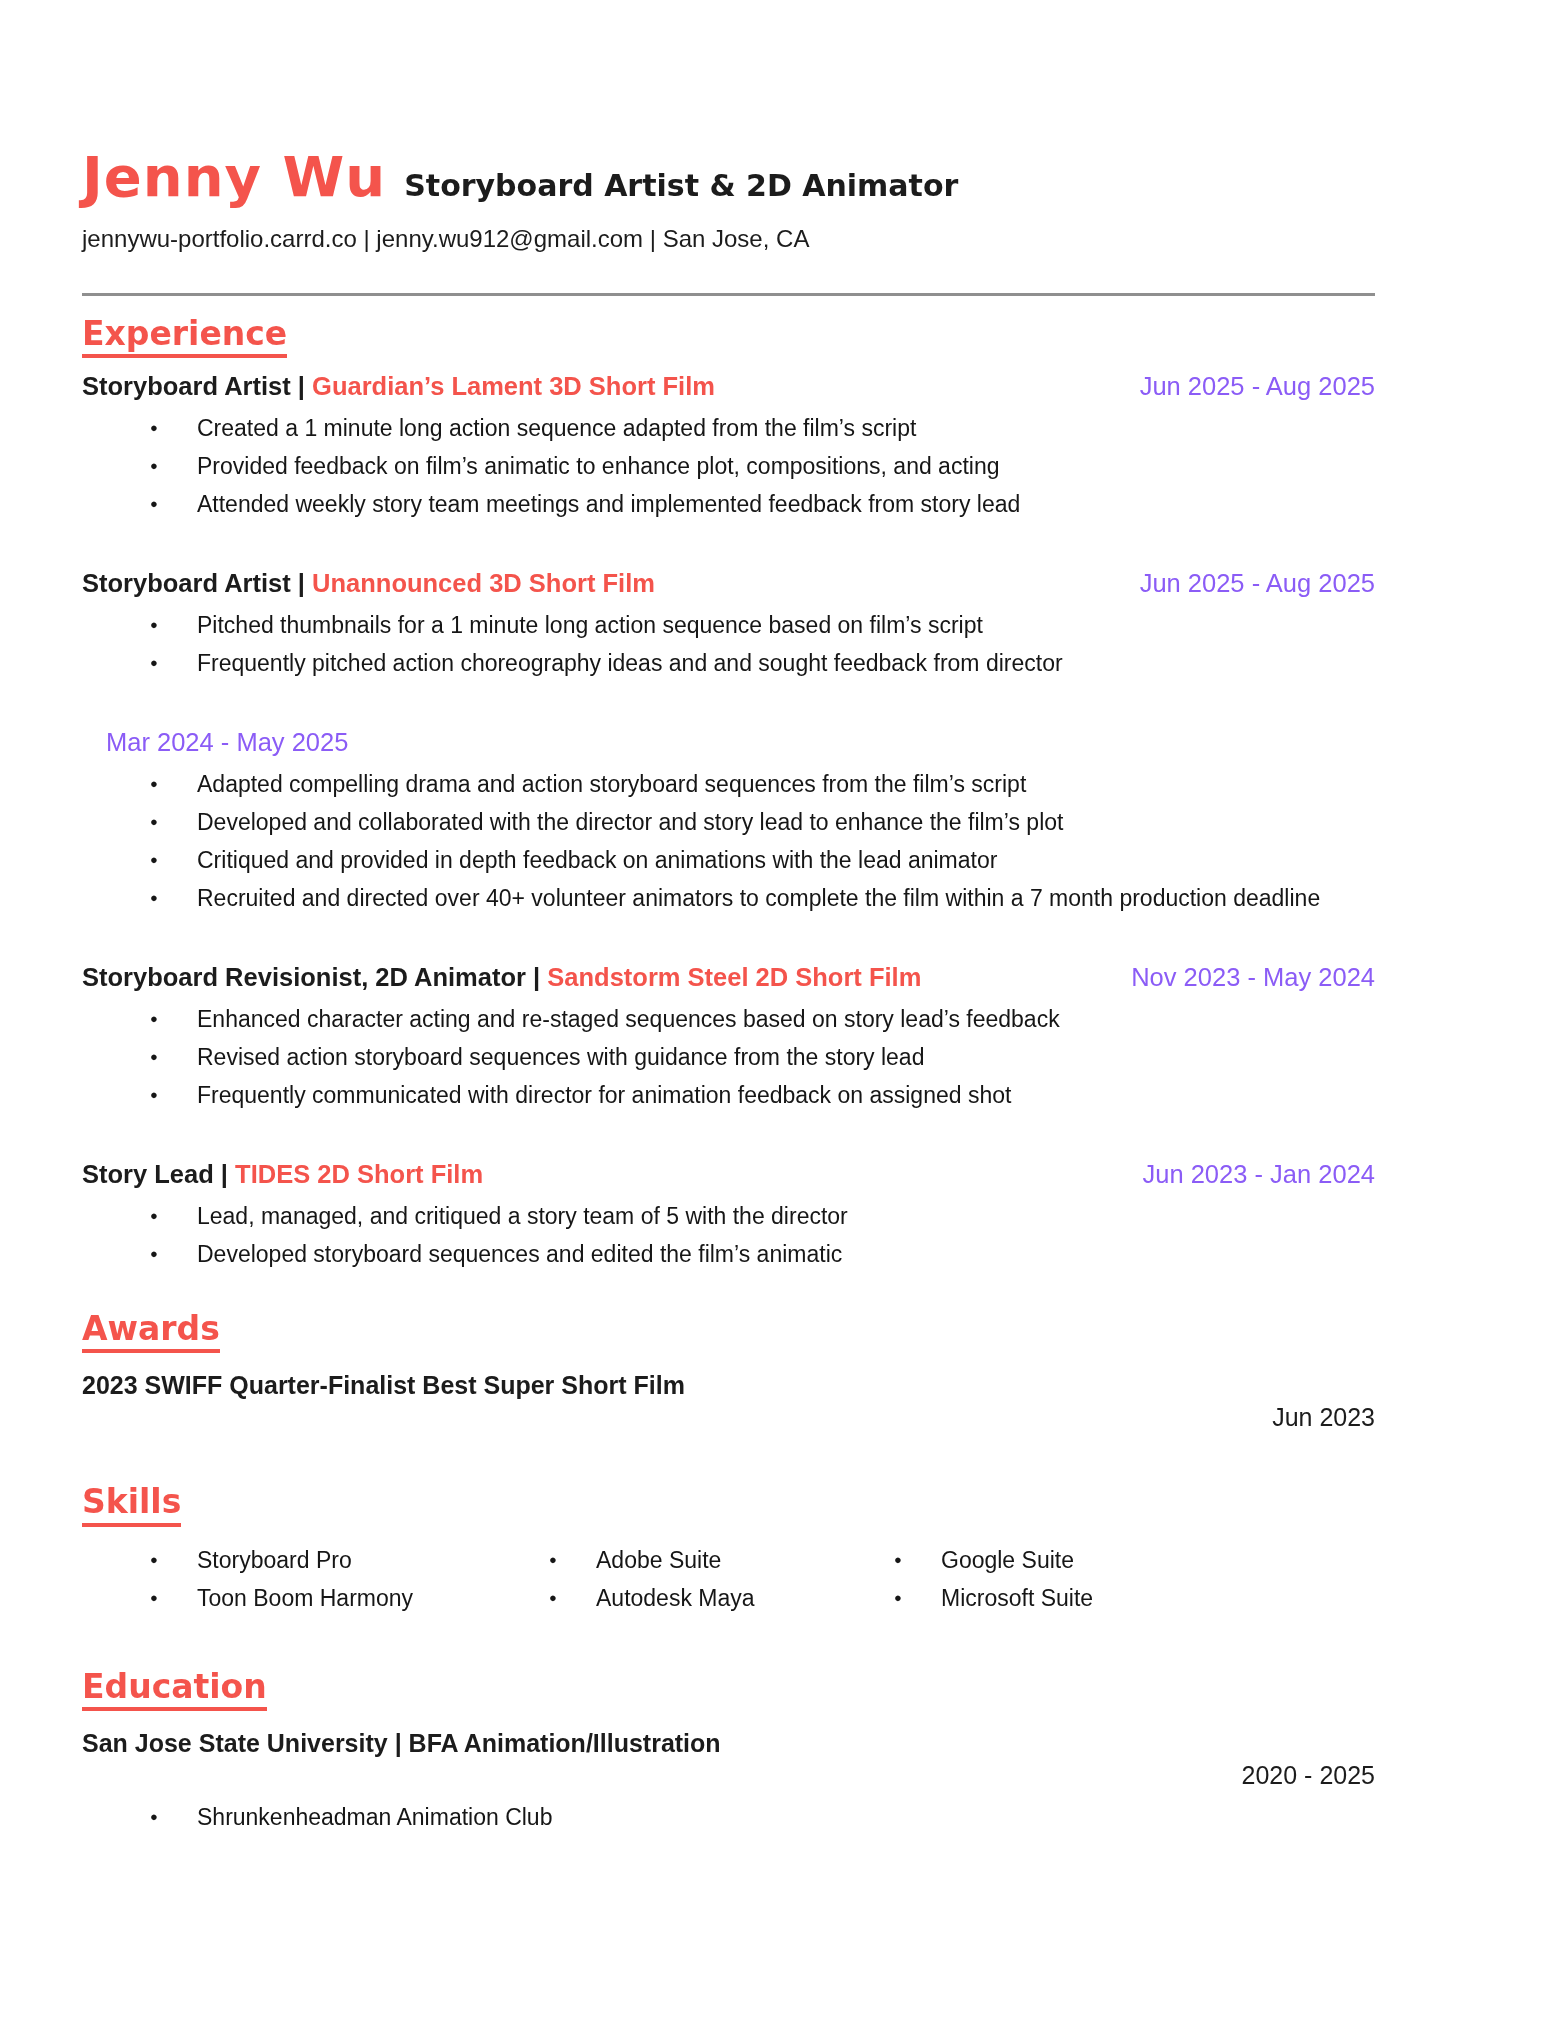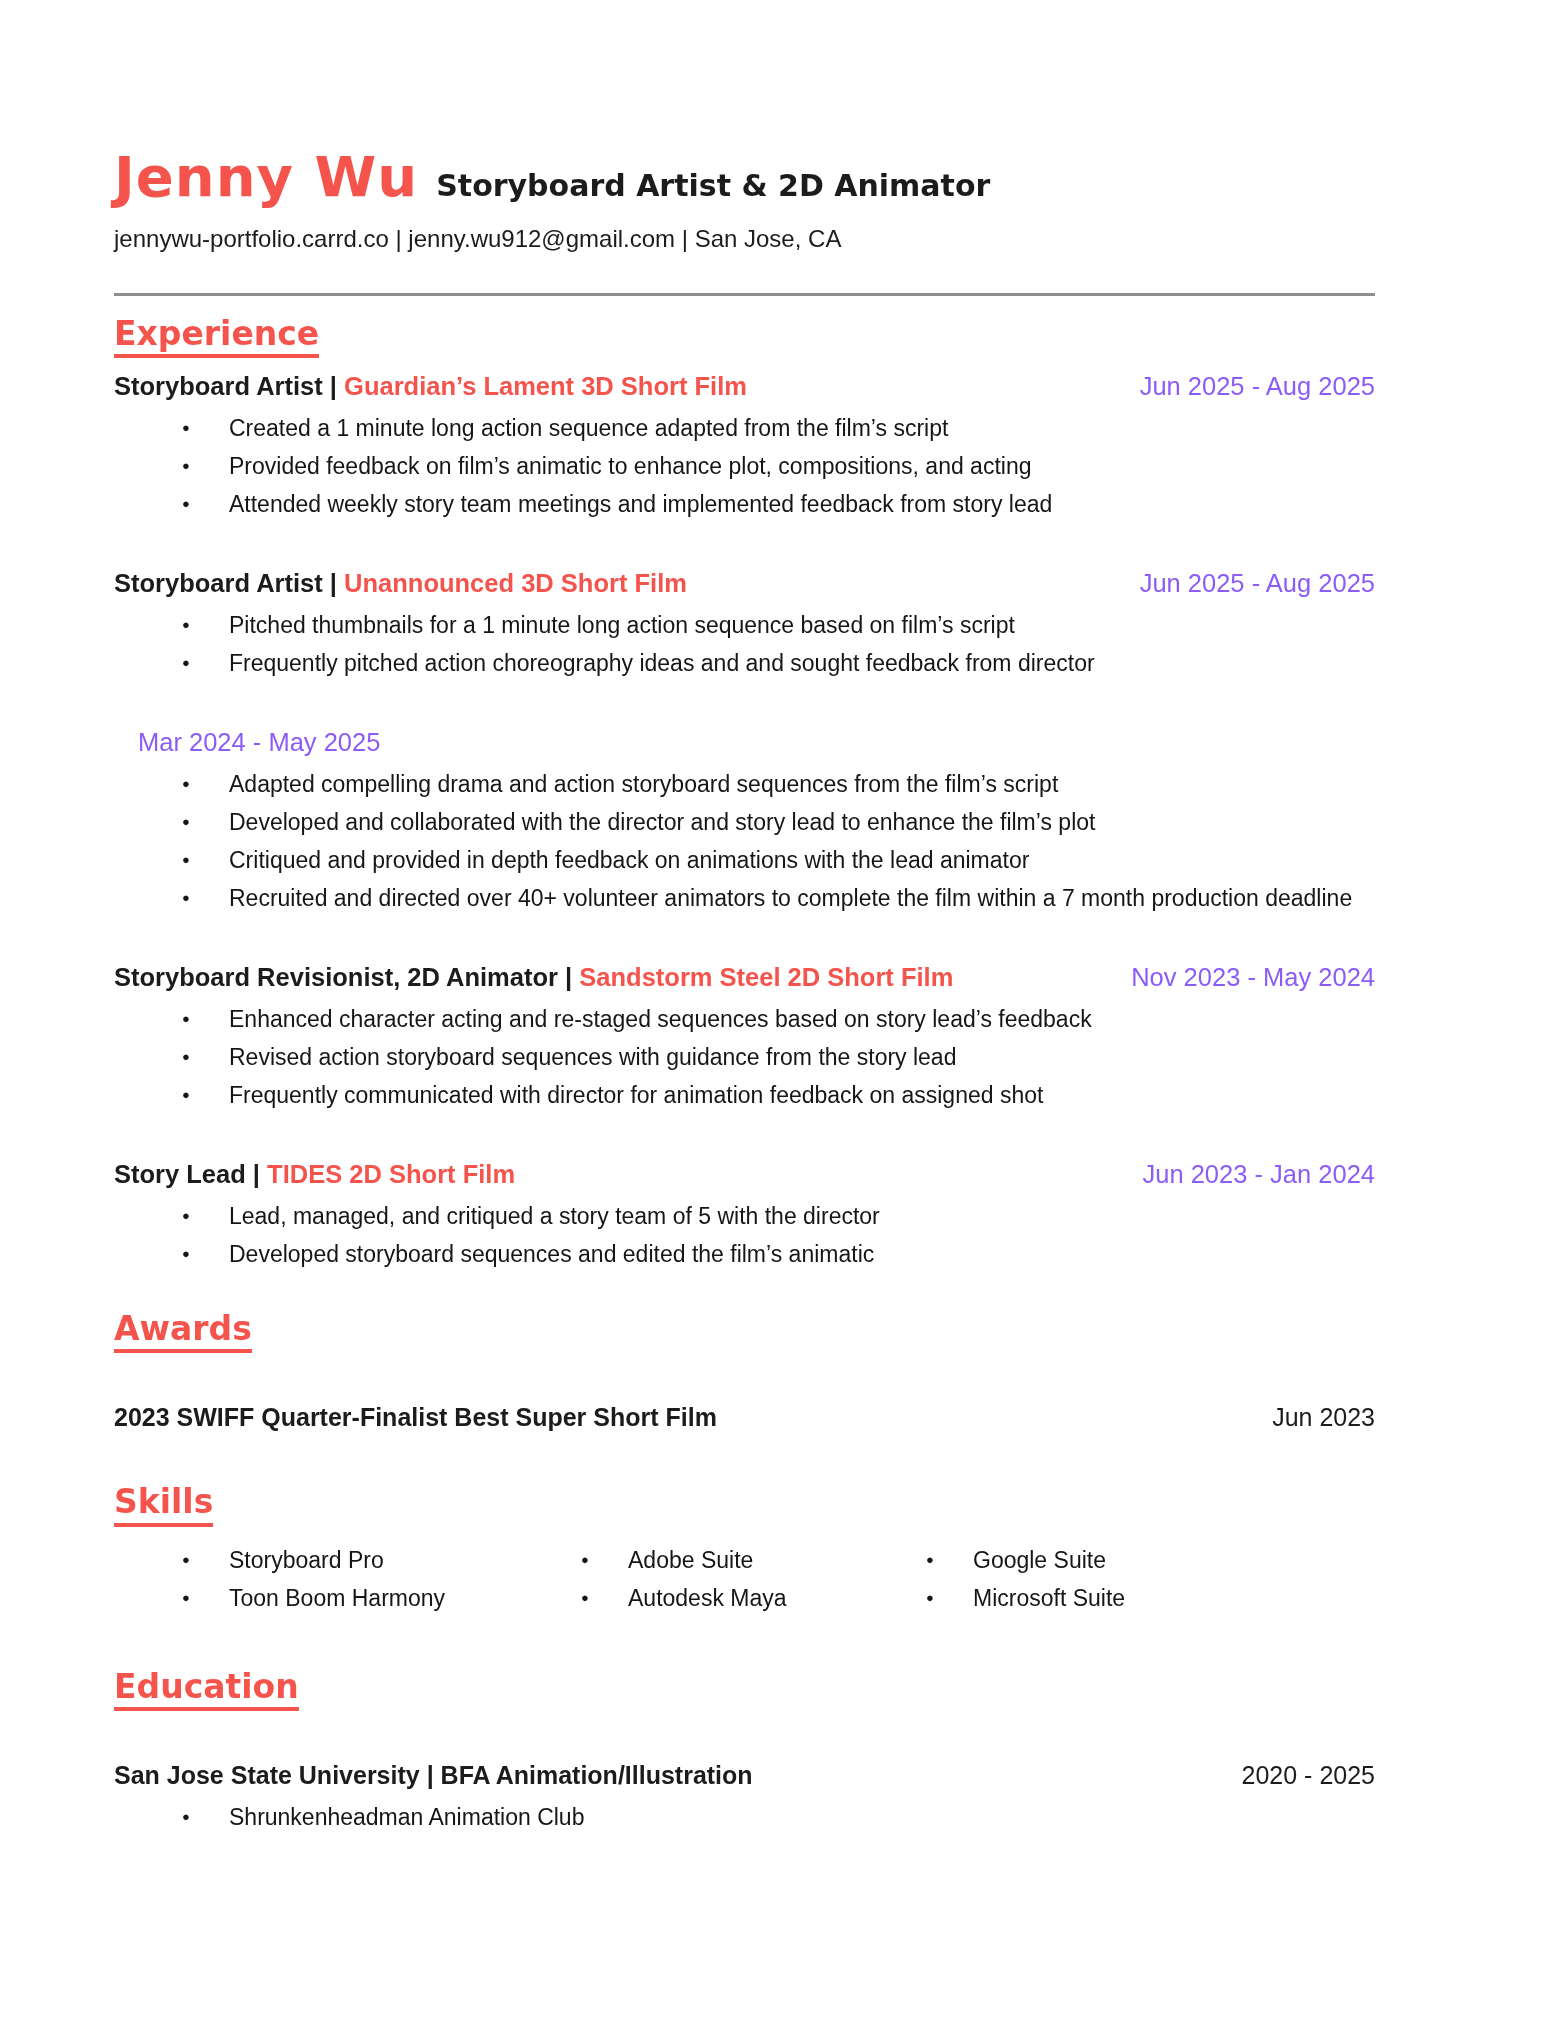--- a/index.html
+++ b/index.html
@@ -2,21 +2,21 @@
 <html><head>
 <meta charset="utf-8">
 <style>
   :root { --accent:#f4544c; --ink:#1a1a1a; }
   * { box-sizing:border-box; }
   html,body { margin:0; padding:0; }
   body {
     width:1558px; height:2017px; background:#ffffff; overflow:hidden;
     font-family:"Liberation Sans", sans-serif; color:var(--ink);
   }
-  .page { width:1558px; height:2017px; padding:148px 183px 0 114px; }
+  .page { width:1558px; height:2017px; padding:148px 183px 0 82px; }
 
   
   .header-row { display:flex; align-items:baseline; gap:18px; }
   .name {
     font-family:"DejaVu Sans", sans-serif; font-weight:bold;
     font-size:56px; color:var(--accent); letter-spacing:1px; line-height:1.05;
   }
   .subtitle {
     font-family:"DejaVu Sans", sans-serif; font-weight:bold;
     font-size:30px; color:#1c1c1c;
@@ -43,21 +43,21 @@
   .job-title { font-size:25.5px; font-weight:bold; color:#1c1c1c; }
   .job-film { color:var(--accent); }
   .job-dates { font-size:25.5px; color:#8b5cf6; font-weight:normal; flex-shrink:0; margin-left:24px; }
 
   
   ul.bullets { list-style:none; margin:8px 0 0 0; padding:0 0 0 115px; }
   ul.bullets li { position:relative; font-size:23px; line-height:38px; color:#161616; }
   ul.bullets li::before { content:"●"; position:absolute; left:-47px; top:0; font-size:13px; line-height:38px; }
 
   
-  .entry-row { display:flex; justify-content:space-between; align-items:flex-end; margin-top:18px; }
+  .entry-row { display:flex; justify-content:space-between; align-items:flex-start; margin-top:18px; }
   .entry-title { font-size:25px; font-weight:bold; color:#1c1c1c; }
   .entry-dates { font-size:25px; color:#1c1c1c; white-space:nowrap; margin-left:24px; flex-shrink:0;margin-top:32px; }
 
   
   .skills-row { display:flex; margin-top:14px; }
   ul.bullets.skill-col { margin-top:0; }
   .skill-col-1 { width:399px; }
   .skill-col-2 { width:345px; }
   .skill-col-3 { flex:1; }
 </style>

